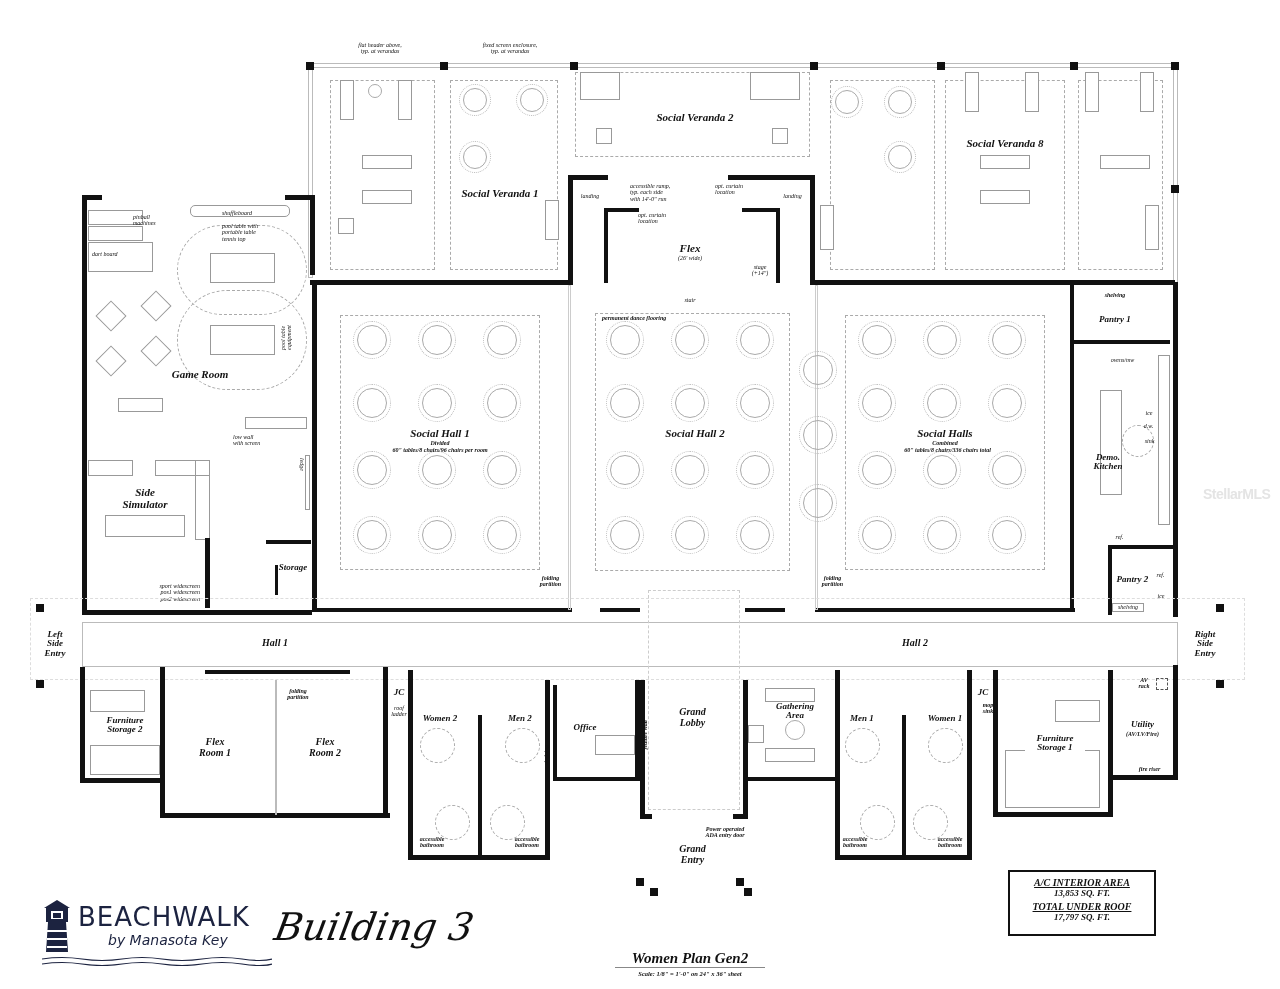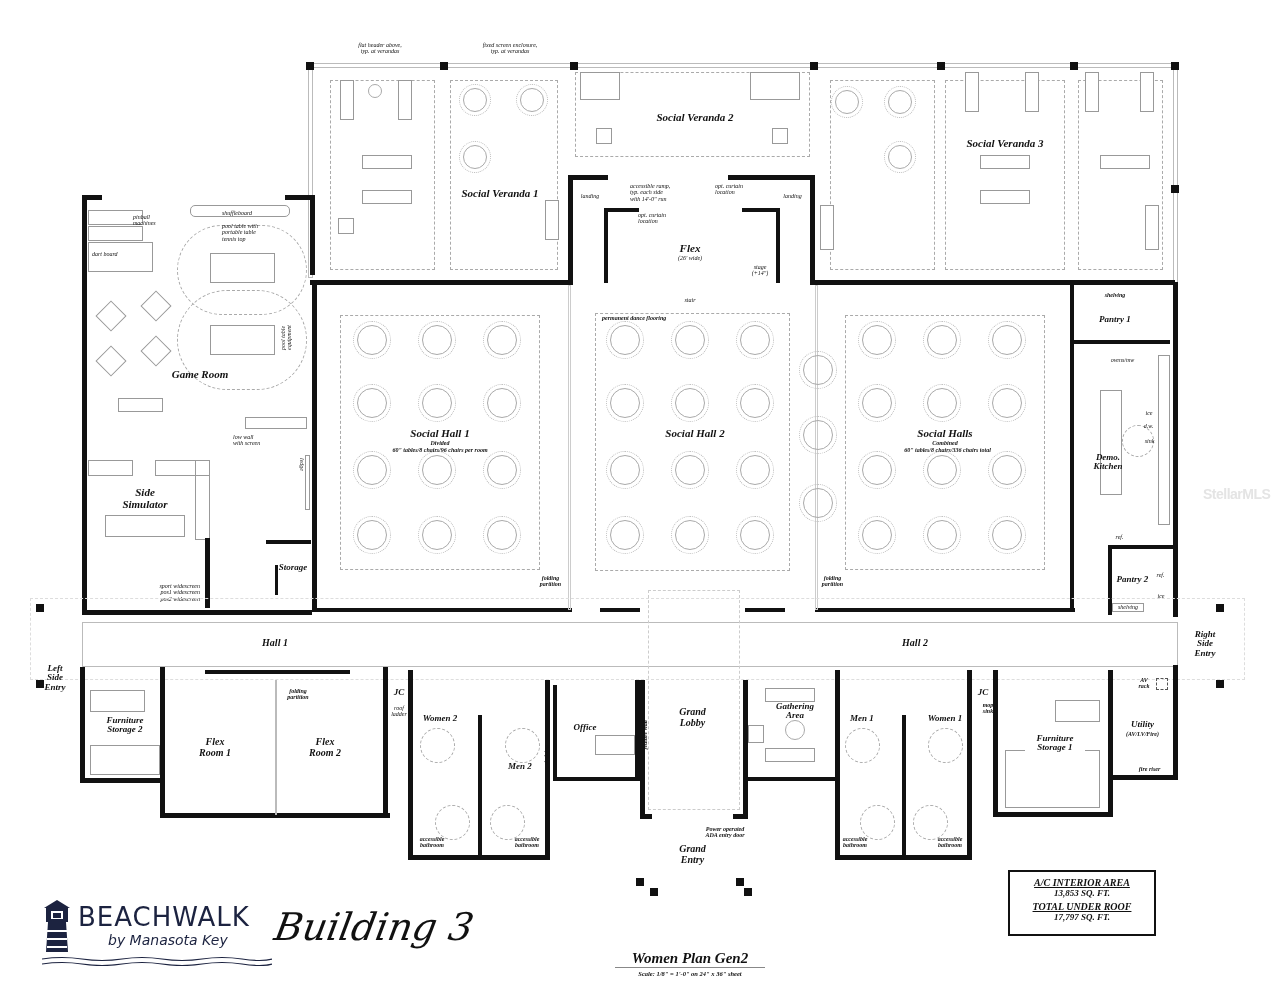--- a/index.html
+++ b/index.html
@@ -71,21 +71,21 @@
 <div class="table8" style="left:888px;top:145px;width:24px;height:24px;"></div>
 <div class="sofa" style="left:965px;top:72px;width:14px;height:40px;"></div>
 <div class="sofa" style="left:1025px;top:72px;width:14px;height:40px;"></div>
 <div class="sofa" style="left:980px;top:155px;width:50px;height:14px;"></div>
 <div class="sofa" style="left:980px;top:190px;width:50px;height:14px;"></div>
 <div class="sofa" style="left:1085px;top:72px;width:14px;height:40px;"></div>
 <div class="sofa" style="left:1140px;top:72px;width:14px;height:40px;"></div>
 <div class="sofa" style="left:1100px;top:155px;width:50px;height:14px;"></div>
 <div class="sofa" style="left:1145px;top:205px;width:14px;height:45px;"></div>
 <div class="sofa" style="left:820px;top:205px;width:14px;height:45px;"></div>
-<div class="lbl big" style="left:955px;top:138px;width:100px;">Social Veranda 3</div>
+<div class="lbl big" style="left:955px;top:138px;width:100px;">Social Veranda 8</div>
 
 <div class="wall" style="left:568px;top:175px;width:5px;height:110px;"></div>
 <div class="wall" style="left:568px;top:175px;width:40px;height:5px;"></div>
 <div class="wall" style="left:728px;top:175px;width:87px;height:5px;"></div>
 <div class="wall" style="left:810px;top:175px;width:5px;height:110px;"></div>
 <div class="wall" style="left:604px;top:208px;width:4px;height:75px;"></div>
 <div class="wall" style="left:604px;top:208px;width:35px;height:4px;"></div>
 <div class="wall" style="left:742px;top:208px;width:38px;height:4px;"></div>
 <div class="wall" style="left:776px;top:208px;width:4px;height:75px;"></div>
 <div class="lbl xs" style="left:575px;top:193px;width:30px;">landing</div>
@@ -252,21 +252,21 @@
 <div class="watermark" style="left:1203px;top:486px;">StellarMLS</div>
 
 <div class="dash" style="left:30px;top:598px;width:1215px;height:82px;border-color:#ddd;"></div>
 <div class="thin" style="left:82px;top:622px;width:1096px;height:45px;border-color:#bbb;"></div>
 <div class="post" style="left:36px;top:604px;"></div>
 <div class="post" style="left:36px;top:680px;"></div>
 <div class="post" style="left:1216px;top:604px;"></div>
 <div class="post" style="left:1216px;top:680px;"></div>
 <div class="lbl big" style="left:245px;top:638px;width:60px;font-size:10px;">Hall 1</div>
 <div class="lbl big" style="left:885px;top:638px;width:60px;font-size:10px;">Hall 2</div>
-<div class="lbl big" style="left:30px;top:630px;width:50px;font-size:9px;margin-top:34px;">Left
+<div class="lbl big" style="left:30px;top:630px;width:50px;font-size:9px;">Left
 Side
 Entry</div>
 <div class="lbl big" style="left:1180px;top:630px;width:50px;font-size:9px;">Right
 Side
 Entry</div>
 
 <div class="wall" style="left:80px;top:667px;width:5px;height:115px;"></div>
 <div class="wall" style="left:80px;top:778px;width:85px;height:5px;"></div>
 <div class="wall" style="left:160px;top:667px;width:5px;height:150px;"></div>
 <div class="wall" style="left:160px;top:813px;width:230px;height:5px;"></div>
@@ -285,21 +285,21 @@
 Room 2</div>
 
 <div class="wall" style="left:408px;top:670px;width:5px;height:190px;"></div>
 <div class="wall" style="left:545px;top:680px;width:5px;height:180px;"></div>
 <div class="wall" style="left:478px;top:715px;width:4px;height:140px;"></div>
 <div class="wall" style="left:408px;top:855px;width:142px;height:5px;"></div>
 <div class="lbl big" style="left:388px;top:688px;width:22px;font-size:9px;">JC</div>
 <div class="lbl xs" style="left:388px;top:705px;width:22px;">roof
 ladder</div>
 <div class="lbl big" style="left:415px;top:714px;width:50px;font-size:9px;">Women 2</div>
-<div class="lbl big" style="left:500px;top:714px;width:40px;font-size:9px;margin-top:48px;">Men 2</div>
+<div class="lbl big" style="left:500px;top:714px;width:40px;font-size:9px;">Men 2</div>
 <div class="circ" style="left:420px;top:728px;width:35px;height:35px;border-style:dashed;"></div>
 <div class="circ" style="left:505px;top:728px;width:35px;height:35px;border-style:dashed;"></div>
 <div class="circ" style="left:435px;top:805px;width:35px;height:35px;border-style:dashed;"></div>
 <div class="circ" style="left:490px;top:805px;width:35px;height:35px;border-style:dashed;"></div>
 <div class="lbl xs" style="left:412px;top:836px;width:40px;font-weight:bold;">accessible
 bathroom</div>
 <div class="lbl xs" style="left:507px;top:836px;width:40px;font-weight:bold;">accessible
 bathroom</div>
 
 <div class="wall" style="left:553px;top:685px;width:4px;height:95px;"></div>

